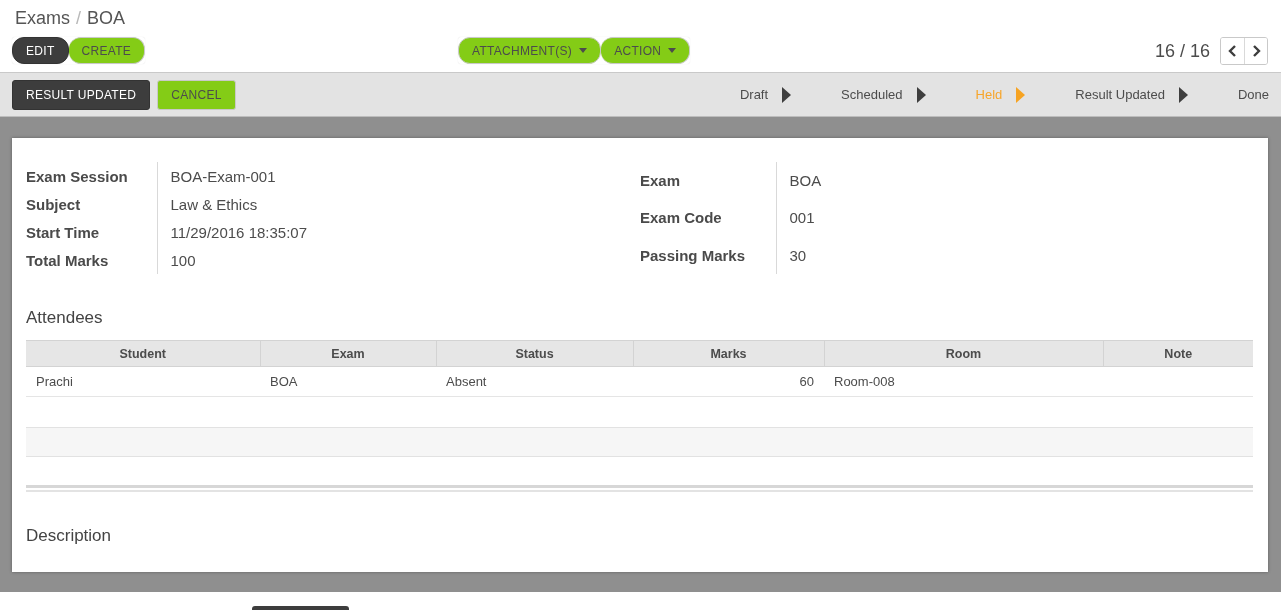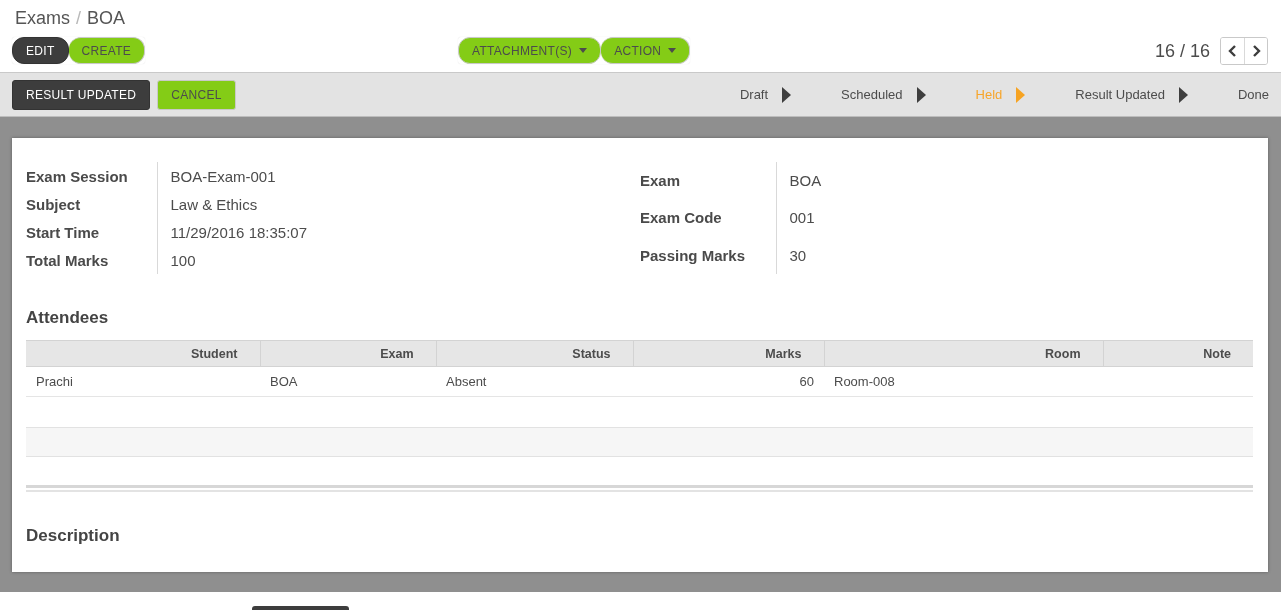--- a/index.html
+++ b/index.html
@@ -60,27 +60,27 @@
   .fcol { display:table; border-collapse:collapse; }
   .fcol-left { width:614px; }
   .fcol-right { flex:1; }
   .frow { display:table-row; }
   .fcell { display:table-cell; height:28px; vertical-align:middle; font-size:15px; }
   .flabel { font-weight:bold; color:#4a4a4a; }
   .fcol-left .flabel { width:131px; }
   .fcol-right .flabel { width:136px; }
   .fvalue { border-left:1px solid #d9d9d9; padding-left:13px; color:#4c4c4c; }
 
-  .section-title { font-size:17px; font-weight:bold; color:#444; }
+  .section-title { font-size:17px; font-weight:normal; color:#444; }
   .attendees-title { margin-top:34px; }
 
   table.list { width:1227px; border-collapse:collapse; table-layout:fixed;
     margin-top:12px; font-size:13px; }
   table.list th { background:#e6e6e6; border:1px solid #d3d3d3; border-left:none;
-    height:26px; text-align:right; padding:0 22px; font-size:12.5px; color:#4c4c4c; }
+    height:26px; text-align:center; padding:0 6px; font-size:12.5px; color:#4c4c4c; }
   table.list th:last-child { border-right:none;margin-top:12px; }
   table.list td { height:30px; padding:0 10px; border-bottom:1px solid #e5e5e5;
     color:#4c4c4c; }
   td.num, th.num-h { }
   td.num { text-align:right; }
 
   .empty-row { width:1227px; height:30px; }
   .stripe-row { width:1227px; height:30px; background:#f6f6f6;
     border-top:1px solid #e2e2e2; border-bottom:1px solid #e2e2e2; }
   .end-line-1 { width:1227px; height:3px; background:#d7d7d7; margin-top:28px; }

